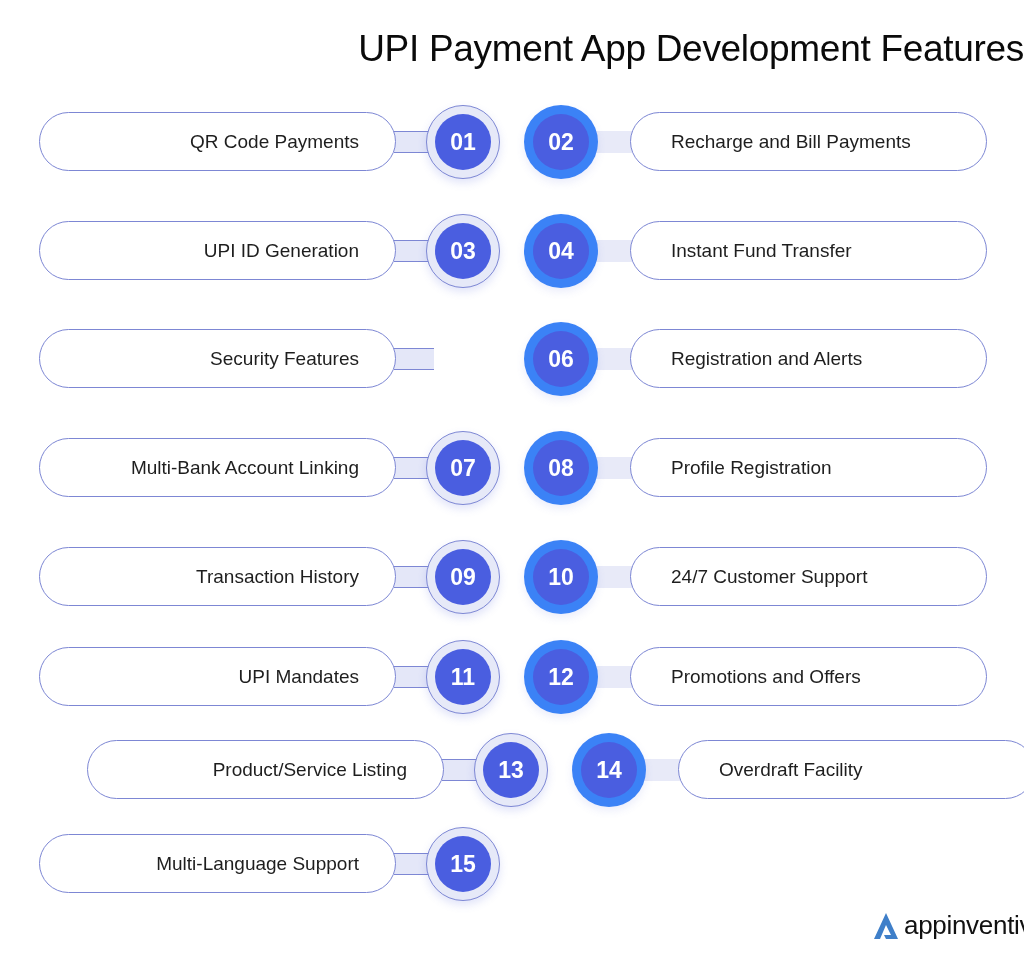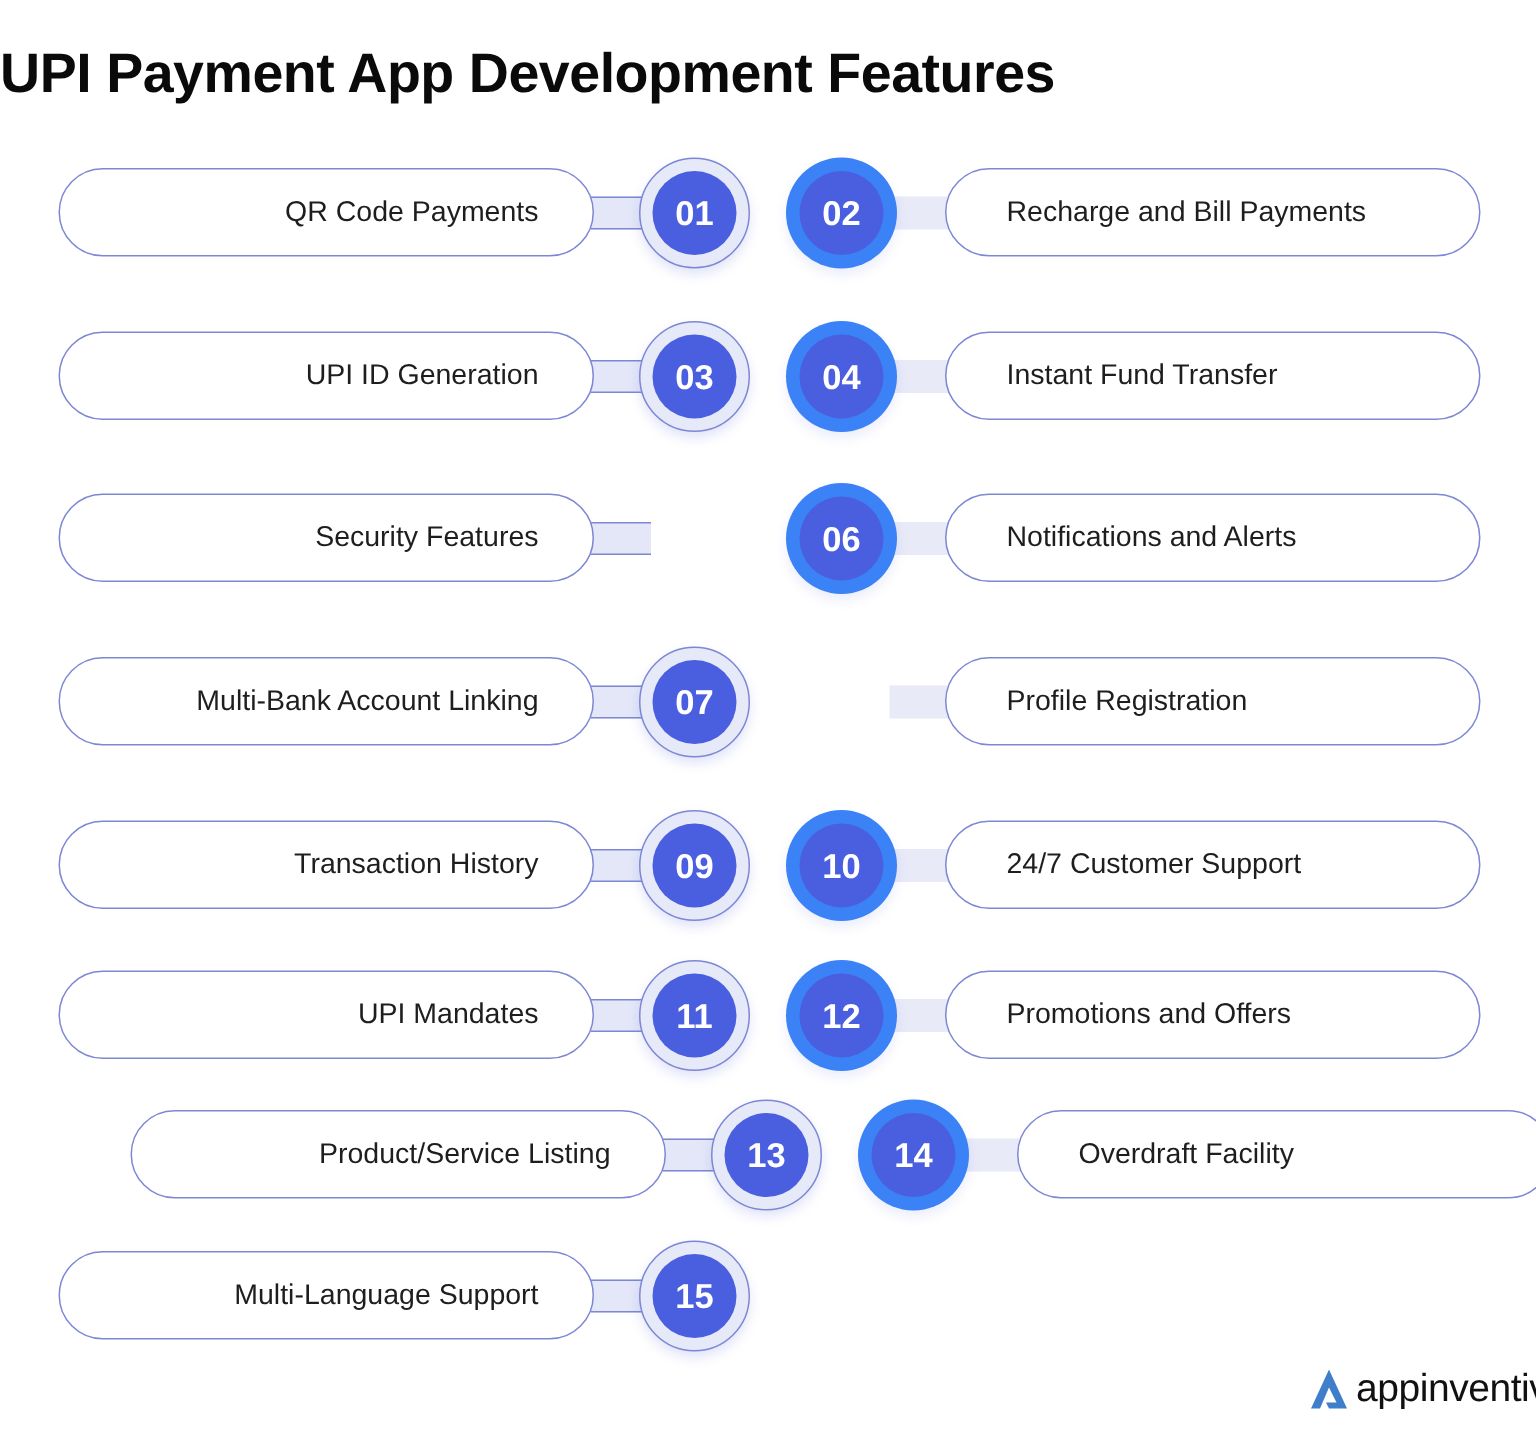--- a/index.html
+++ b/index.html
@@ -1,19 +1,19 @@
 <!DOCTYPE html>
 <html><head>
 <meta charset="utf-8">
 <style>
   html, body { margin:0; padding:0; background:#ffffff; }
   body { width:1024px; height:960px; position:relative; overflow:hidden;
          font-family:"Liberation Sans", sans-serif; color:#1a1a1a; }
-  .title { position:absolute; left:0; top:28px; width:1024px; text-align:left;
-           font-size:37px; font-weight:bold; color:#0a0a0a; letter-spacing:-0.3px; }
+  .title { position:absolute; left:0; top:28px; width:1024px; text-align:right;
+           font-size:37px; font-weight:normal; color:#0a0a0a; letter-spacing:-0.3px; }
   .row { position:absolute; left:1px; width:1024px; height:80px; }
   .pill { position:absolute; top:9px; height:59px; background:#fff;
           border:1.5px solid #7d87d4; border-radius:31px; box-sizing:border-box;
           display:flex; align-items:center; font-size:19px; color:#1e1e1e; }
   .pill.left { left:38px; width:357px; justify-content:flex-end; padding-right:36px; }
   .pill.right { left:629px; width:357px; justify-content:flex-start; padding-left:40px; }
   .bar { position:absolute; top:28px; height:22px; background:#e4e7f8; }
   .bar.left { left:393px; width:40px; border-top:1.5px solid #7d87d4; border-bottom:1.5px solid #7d87d4; box-sizing:border-box; }
   .bar.right { left:592px; width:40px; background:#e8eaf8; }
   .ring { position:absolute; top:2px; width:74px; height:74px; border-radius:50%;
@@ -67,33 +67,36 @@
 <div class="row" style="top:320px;">
   <div class="bar left"></div>
   <div class="pill left">
       <span>Security Features</span>
     </div>
   <div class="bar right"></div>
   <div class="ring right">
       <div class="num">06</div>
     </div>
   <div class="pill right">
-      <span>Notifications and Alerts</span>
+      <span>Registration and Alerts</span>
     </div>
 </div>
 
 <div class="row" style="top:429px;">
   <div class="bar left"></div>
   <div class="pill left">
       <span>Multi-Bank Account Linking</span>
     </div>
   <div class="ring left">
       <div class="num">07</div>
     </div>
   <div class="bar right"></div>
+  <div class="ring right">
+      <div class="num">08</div>
+    </div>
   <div class="pill right">
       <span>Profile Registration</span>
     </div>
 </div>
 
 <div class="row" style="top:538px;">
   <div class="bar left"></div>
   <div class="pill left">
       <span>Transaction History</span>
     </div>

